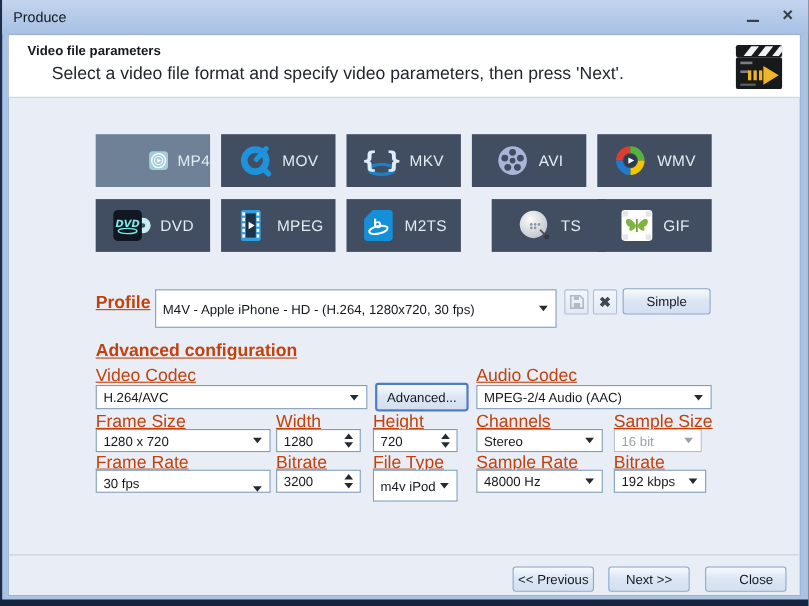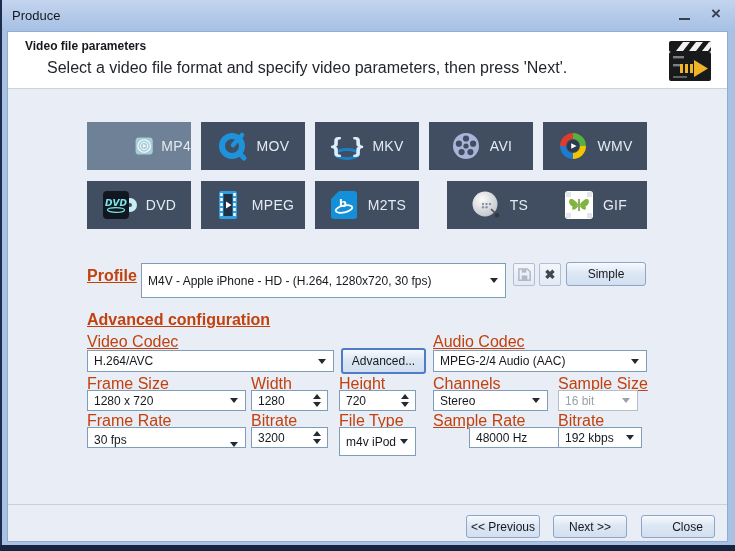--- a/index.html
+++ b/index.html
@@ -332,21 +332,21 @@
           <i class="up"></i>
           <i class="dn"></i>
         </span>
     </div>
     <div class="lbl" style="left:331px; top:380px;">File Type</div>
     <div class="combo" style="left:331px; top:395px; width:77px; height:29px;">
       <span class="val">m4v iPod</span>
       <span class="dd-arrow"></span>
     </div>
     <div class="lbl" style="left:425px; top:380px;">Sample Rate</div>
-    <div class="combo" style="left:425px; top:395px; width:115px; height:21px;margin-left:36px;">
+    <div class="combo" style="left:425px; top:395px; width:115px; height:21px;">
       <span class="val">48000 Hz</span>
       <span class="dd-arrow"></span>
     </div>
     <div class="lbl" style="left:550px; top:380px;">Bitrate</div>
     <div class="combo" style="left:550px; top:395px; width:84px; height:21px;">
       <span class="val">192 kbps</span>
       <span class="dd-arrow"></span>
     </div>
 
     <div class="sep" style="top:472px;"></div>

